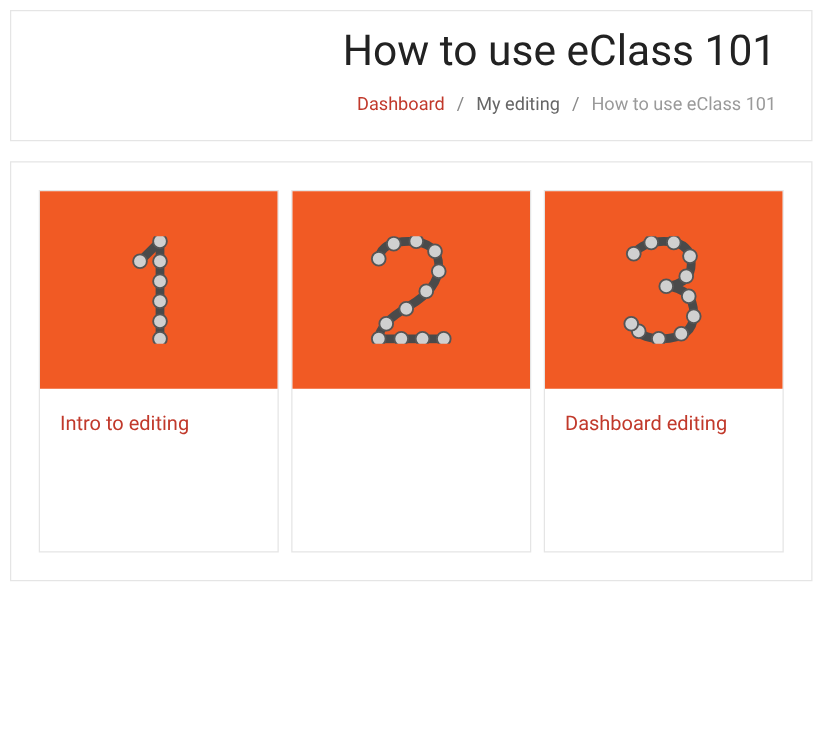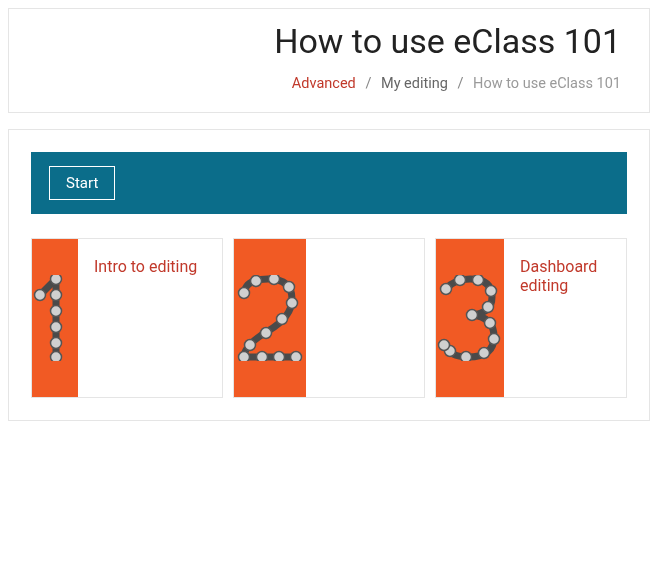--- a/index.html
+++ b/index.html
@@ -64,21 +64,21 @@
       font-family: inherit;
     }
     .tiles {
       display: flex;
       gap: 10px;
     }
     .tile {
       flex: 1;
       border: 1px solid #e5e5e5;
       display: flex;
-      flex-direction: row;
+      flex-direction: column;
       cursor: pointer;
     }
     .tile-image {
       background: #f15a24;
       height: 158px;
       display: flex;
       align-items: center;
       justify-content: center;
     }
     .tile-image svg {
@@ -93,32 +93,29 @@
       font-size: 16px;
       font-weight: 400;
     }
   </style>
 </head>
 <body>
 
 <div class="header-card">
   <h1 class="page-title">How to use eClass 101</h1>
   <nav class="breadcrumb">
-    <a class="crumb-link">Advanced</a>
+    <a class="crumb-link">Dashboard</a>
     <span class="sep">/</span>
     <a class="crumb-current-page">My editing</a>
     <span class="sep">/</span>
     <span class="crumb-current-course">How to use eClass 101</span>
   </nav>
 </div>
 
 <div class="content-card">
-  <div class="banner">
-    <button class="start-btn">Start</button>
-  </div>
 
   <div class="tiles">
 
     <div class="tile">
       <div class="tile-image">
         <svg width="46" height="86" viewBox="0 0 46 86">
           <g stroke="#4a4a4a" stroke-width="7" stroke-linecap="round" fill="none">
             <path d="M 8 20 L 24 4"></path>
             <path d="M 24 4 L 24 82"></path>
           </g>

